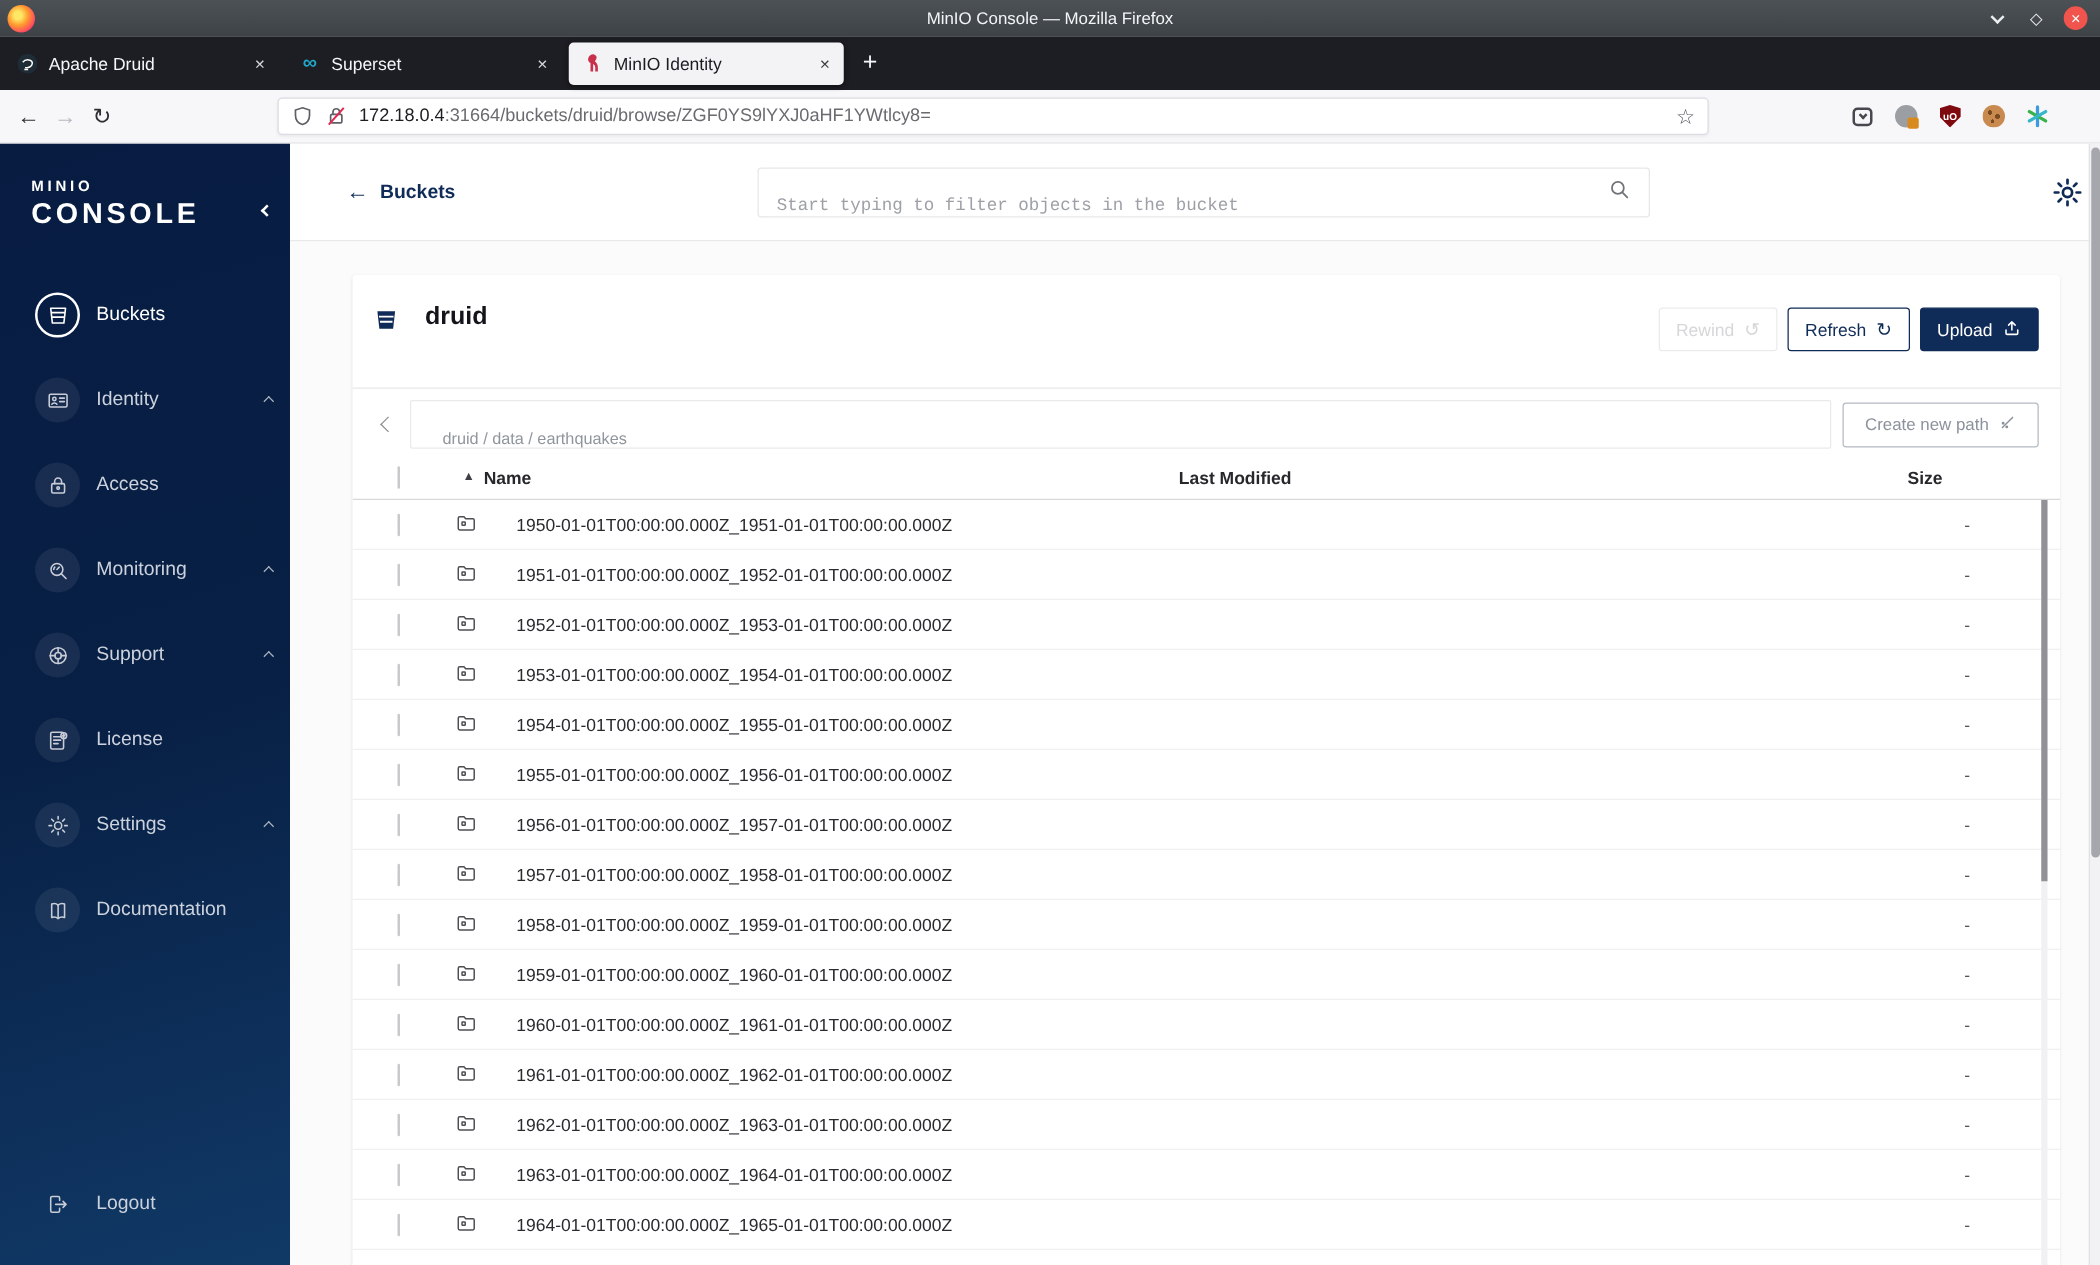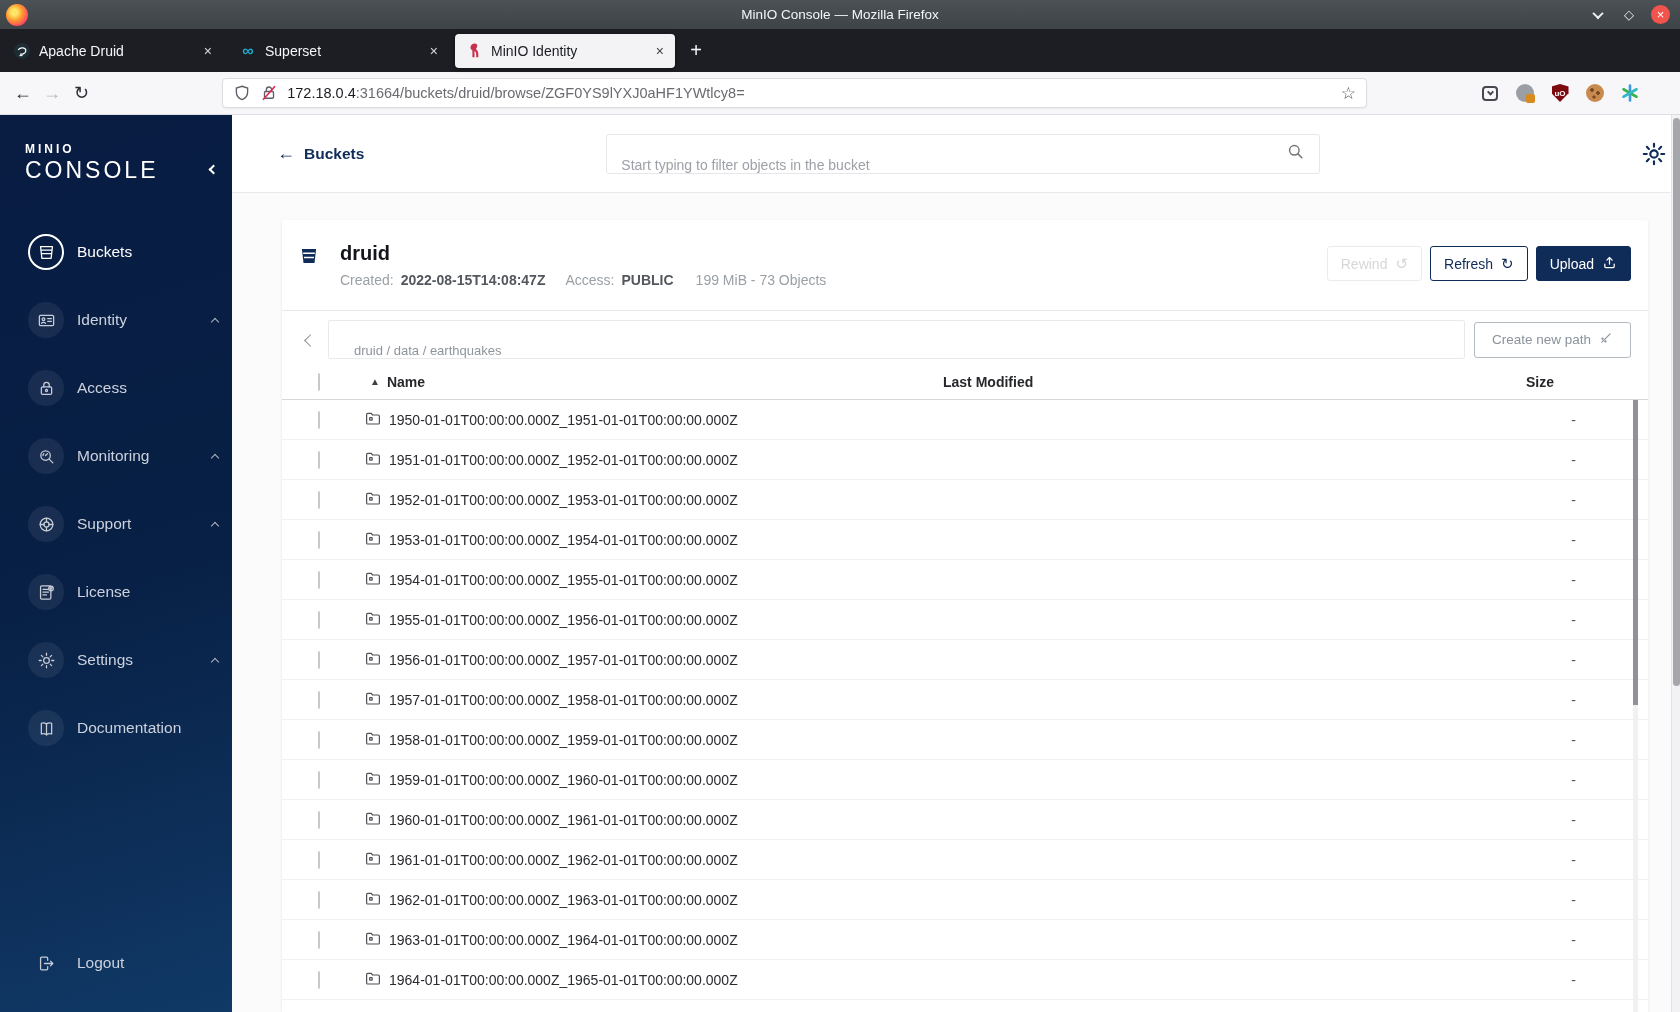--- a/index.html
+++ b/index.html
@@ -62,21 +62,21 @@
   .hamburger { width:17px; display:flex; flex-direction:column; gap:3.5px; }
   .hamburger span { height:2.2px; background:#33343a; border-radius:1px; }
 
   
   .app { position:relative; height:897px; display:flex; }
 
   .sidebar { width:232px; flex:0 0 232px; height:100%; position:relative; color:#ccd2dd;
     background:linear-gradient(163deg,#081c42 0%,#082045 52%,#15487a 128%); }
   .brand { padding:27px 0 0 25px; }
   .brand-top { font-size:12px; font-weight:bold; letter-spacing:3px; color:#fff; }
-  .brand-bottom { font-size:23px; font-weight:400; letter-spacing:3px; color:#fff; margin-top:1px; }
+  .brand-bottom { font-size:23px; font-weight:700; letter-spacing:3px; color:#fff; margin-top:1px; }
   .collapse-btn { position:absolute; top:44px; right:15px; color:#fff; }
   .collapse-btn .chev { width:7px; height:7px; }
   .menu { margin-top:51px; }
   .menu-item { height:34px; display:flex; align-items:center; margin:0 14px 34px 28px; font-size:15.5px; }
   .menu-item .circle { width:36px; height:36px; border-radius:50%; background:rgba(255,255,255,.07);
     display:flex; align-items:center; justify-content:center; flex:0 0 36px; }
   .menu-item.active .circle { background:transparent; border:2px solid #fff; }
   .menu-item .mlabel { margin-left:13px; color:#ccd2dd; }
   .menu-item.active .mlabel { color:#fff; }
   .menu-item .caret { margin-left:auto; color:#aeb6c2; }
@@ -90,21 +90,21 @@
   .menu-item.active svg.sicon, .menu-item.active svg.sicon * { stroke:#fff; }
 
   .content { flex:1; display:flex; flex-direction:column; background:#fbfbfb; position:relative; }
   .content-header { height:78px; background:#fff; border-bottom:1px solid #e9e9ec;
     display:flex; align-items:center; padding-left:45px; flex:0 0 78px; }
   .back-link { display:flex; align-items:center; gap:9px; color:#0f2b57; font-size:15.5px; font-weight:600; }
   .back-arrow { font-size:18px; font-weight:400; }
   .obj-search { margin-left:242px; width:714px; height:40px; border:1px solid #e7e7ea; border-radius:3px;
     background:#fff; display:flex; align-items:center; padding:0 14px; }
   .obj-search input { border:none; outline:none; flex:1; font-size:14px;
-    font-family:Liberation Sans, sans-serif; color:#333; background:transparent;margin-top:23px; }
+    font-family:Liberation Mono, monospace; color:#333; background:transparent;margin-top:23px; }
   .obj-search input::placeholder { color:#9da1a7; }
   .gear-top { margin-left:auto; margin-right:13px; width:26px; height:26px; }
 
   .content-body { flex:1; position:relative; }
   .card { position:absolute; left:50px; top:27px; width:1366px; bottom:0; background:#fff;
     border-radius:3px 3px 0 0; box-shadow:0 1px 3px rgba(0,0,0,.09); overflow:hidden; }
 
   .bucket-head { height:91px; border-bottom:1px solid #e7e7ea; position:relative; }
   .bucket-ico { position:absolute; left:17px; top:26px; }
   .bucket-title { position:absolute; left:58px; top:22px; font-size:20px; font-weight:bold; color:#13151a; }
@@ -127,21 +127,21 @@
   .btn-create-path { width:157px; height:36px; border:1px solid #b3bac2; border-radius:3px; background:#fff;
     color:#8b929c; font-size:13.5px; display:flex; align-items:center; justify-content:center; gap:8px; }
 
   .table { margin-top:2px; }
   .thead { display:flex; align-items:center; height:36px; border-bottom:1px solid #d8d8db;
     font-size:14px; font-weight:bold; color:#27282c; }
   .trow { display:flex; align-items:center; height:40px; border-bottom:1px solid #f0f0f1;
     font-size:14px; color:#2a2b2f; }
   .col-check { flex:0 0 68px; padding-left:36px; }
   .checkbox { width:17px; height:17px; border:1px solid #c9c9cd; border-radius:2px; background:#fff; }
-  .col-name { flex:0 0 593px; display:flex; align-items:center; padding-left:14px; overflow:hidden; }
+  .col-name { flex:0 0 593px; display:flex; align-items:center; padding-left:14px; overflow:hidden;gap:24px; }
   .thead .col-name { padding-left:20px; gap:7px; }
   .sort-glyph { font-size:10px; color:#3f4045; }
   .col-name .obj-ico { margin-right:7px; flex:0 0 18px; }
   .col-last { flex:1; }
   .col-size { flex:0 0 122px; }
   .thead .col-size { text-align:left; }
   .trow .col-size { text-align:right; padding-right:72px; color:#55565a; }
 
   .table-scrollbar { position:absolute; top:180px; bottom:0; left:1351px; width:5px; background:#f1f1f3; }
   .table-scrollbar .thumb { position:absolute; top:0; width:5px; height:305px; background:#919298; }
@@ -388,23 +388,20 @@
       <div class="card">
 
         <div class="bucket-head">
           <span class="bucket-ico">
             <svg width="20" height="20" viewBox="0 0 24 24">
                 <path d="M3.5 3.5h17l-1.9 17H5.4z" fill="#0f2b57"></path>
                 <path d="M5 8.7h14M6 13.7h12" stroke="#fff" stroke-width="1.8"></path>
               </svg>
           </span>
           <div class="bucket-title">druid</div>
-          <div class="bucket-meta">
-            <span>Created:</span><b>2022-08-15T14:08:47Z</b><span>Access:</span><b>PUBLIC</b><span class="summary">199 MiB - 73 Objects</span>
-          </div>
           <div class="head-buttons">
             <button class="btn btn-rewind">
               <span>Rewind</span>
               <span class="bico">↺</span>
             </button>
             <button class="btn btn-refresh">
               <span>Refresh</span>
               <span class="bico">↻</span>
             </button>
             <button class="btn btn-upload">

